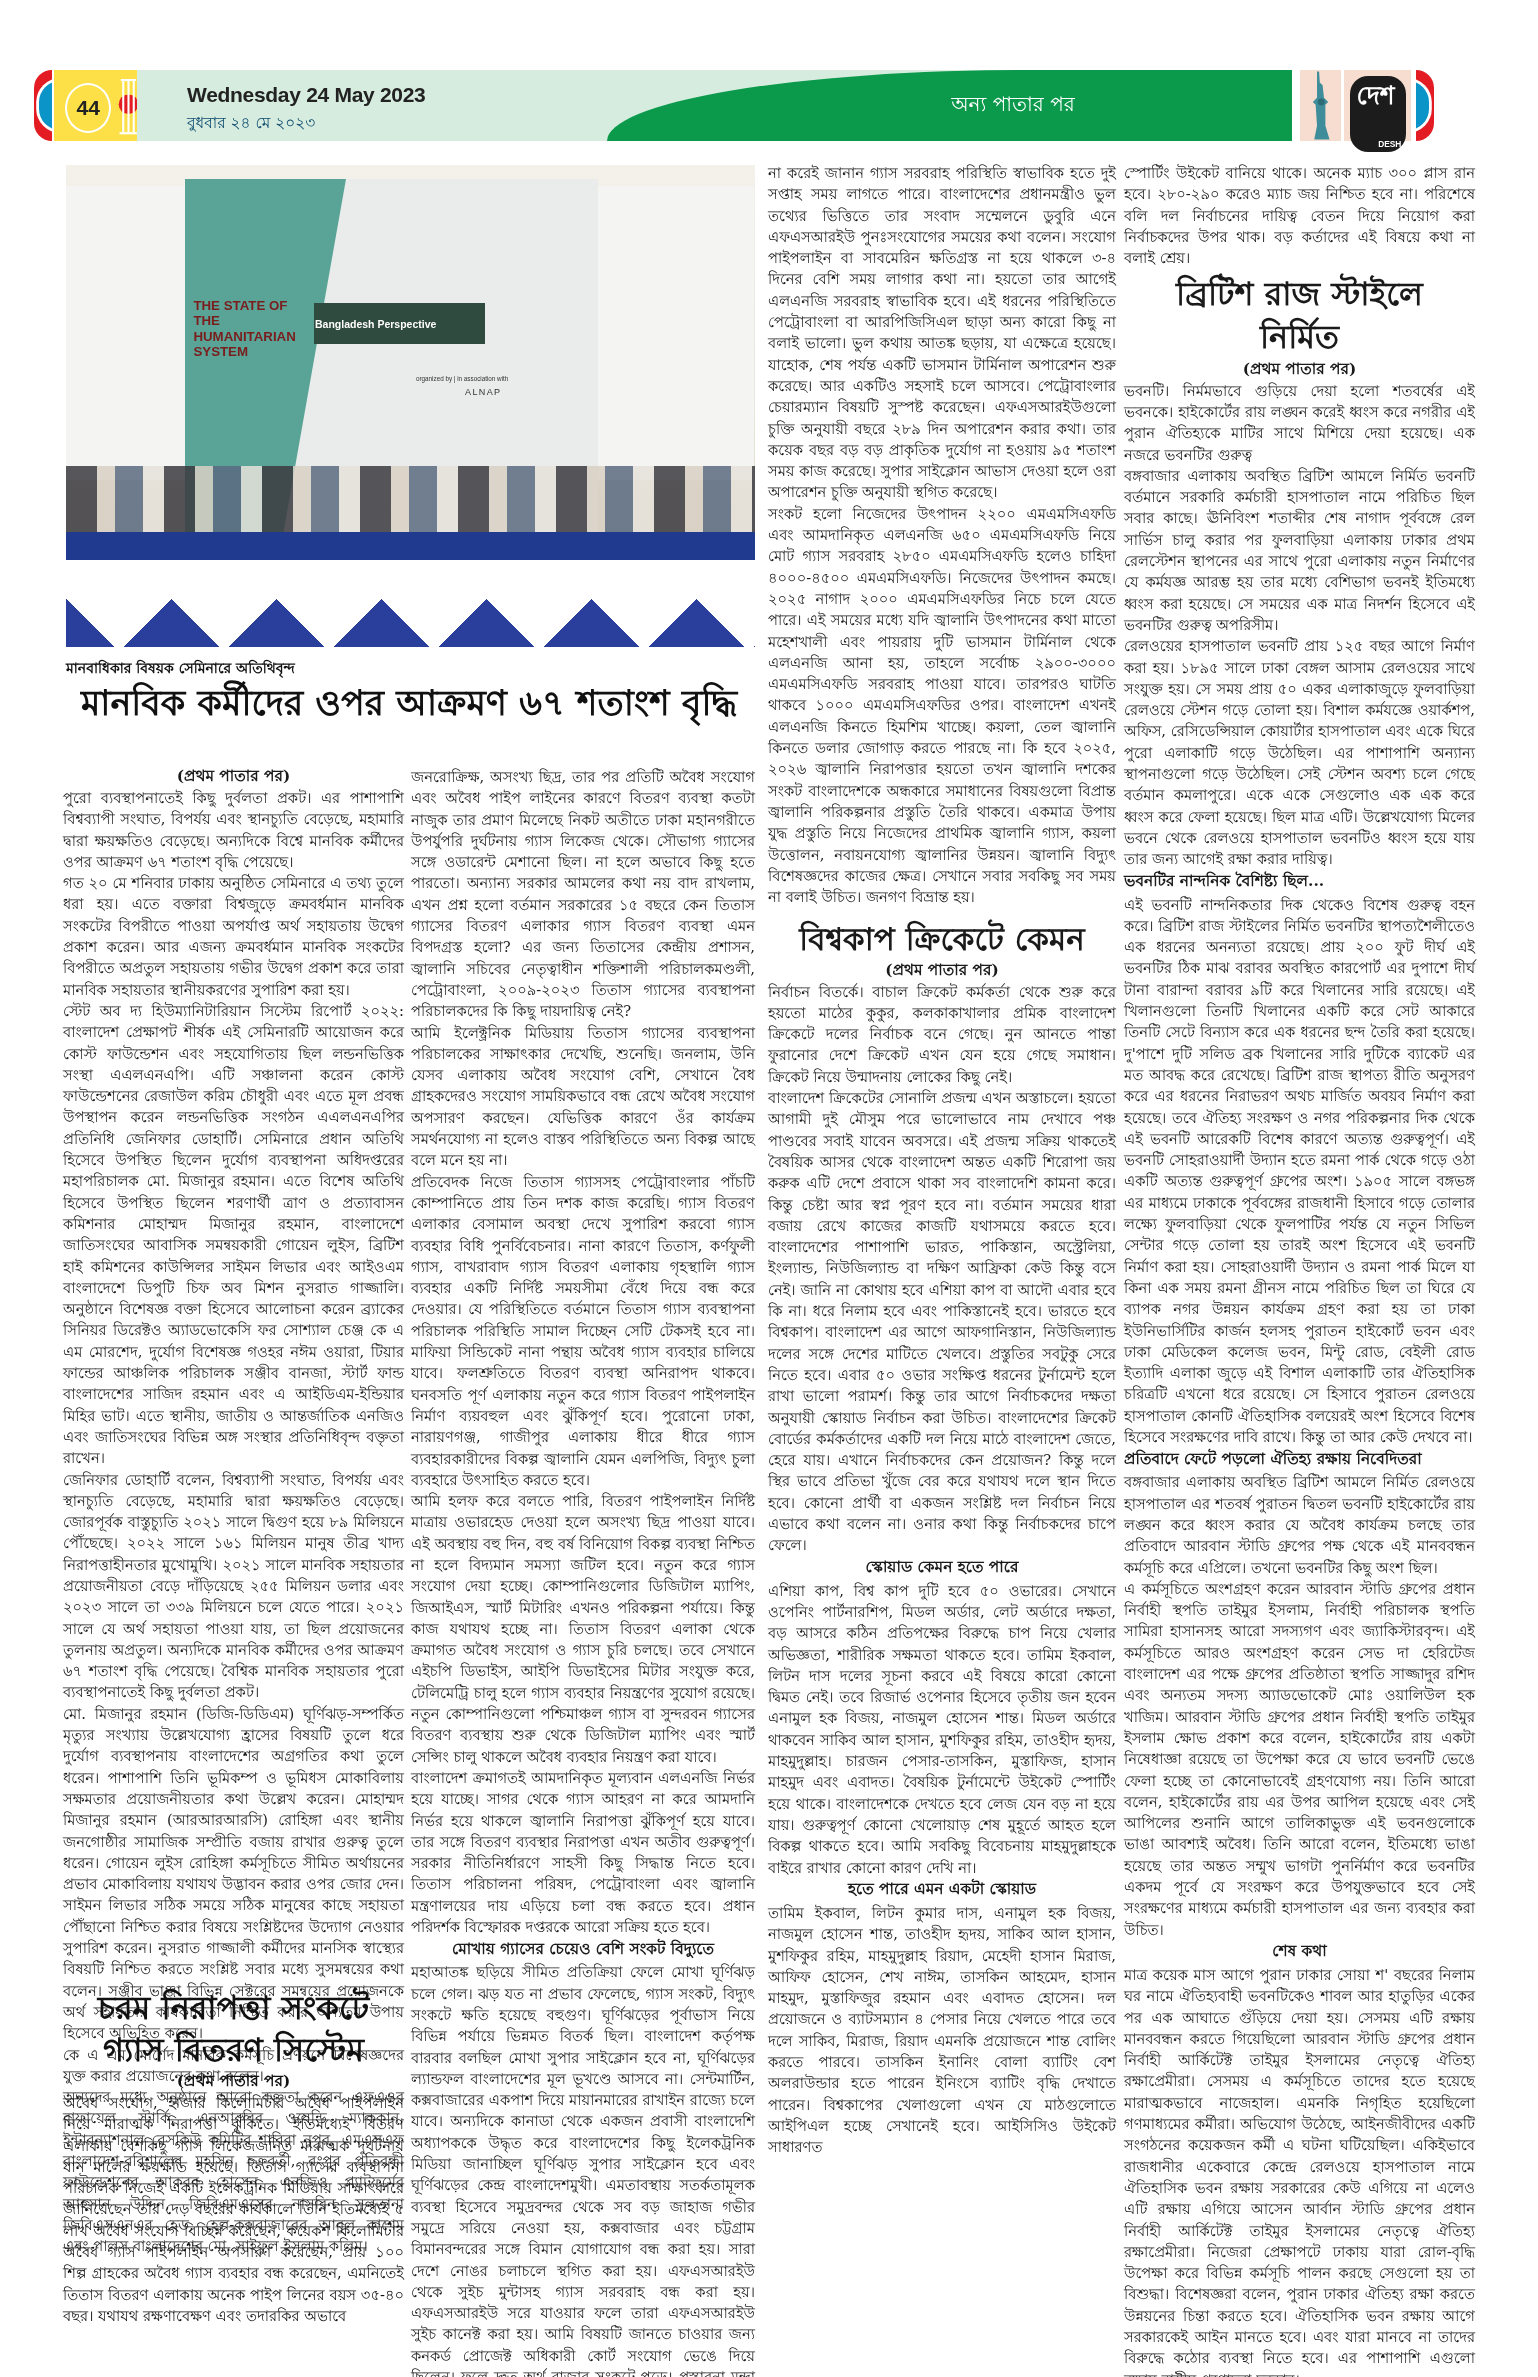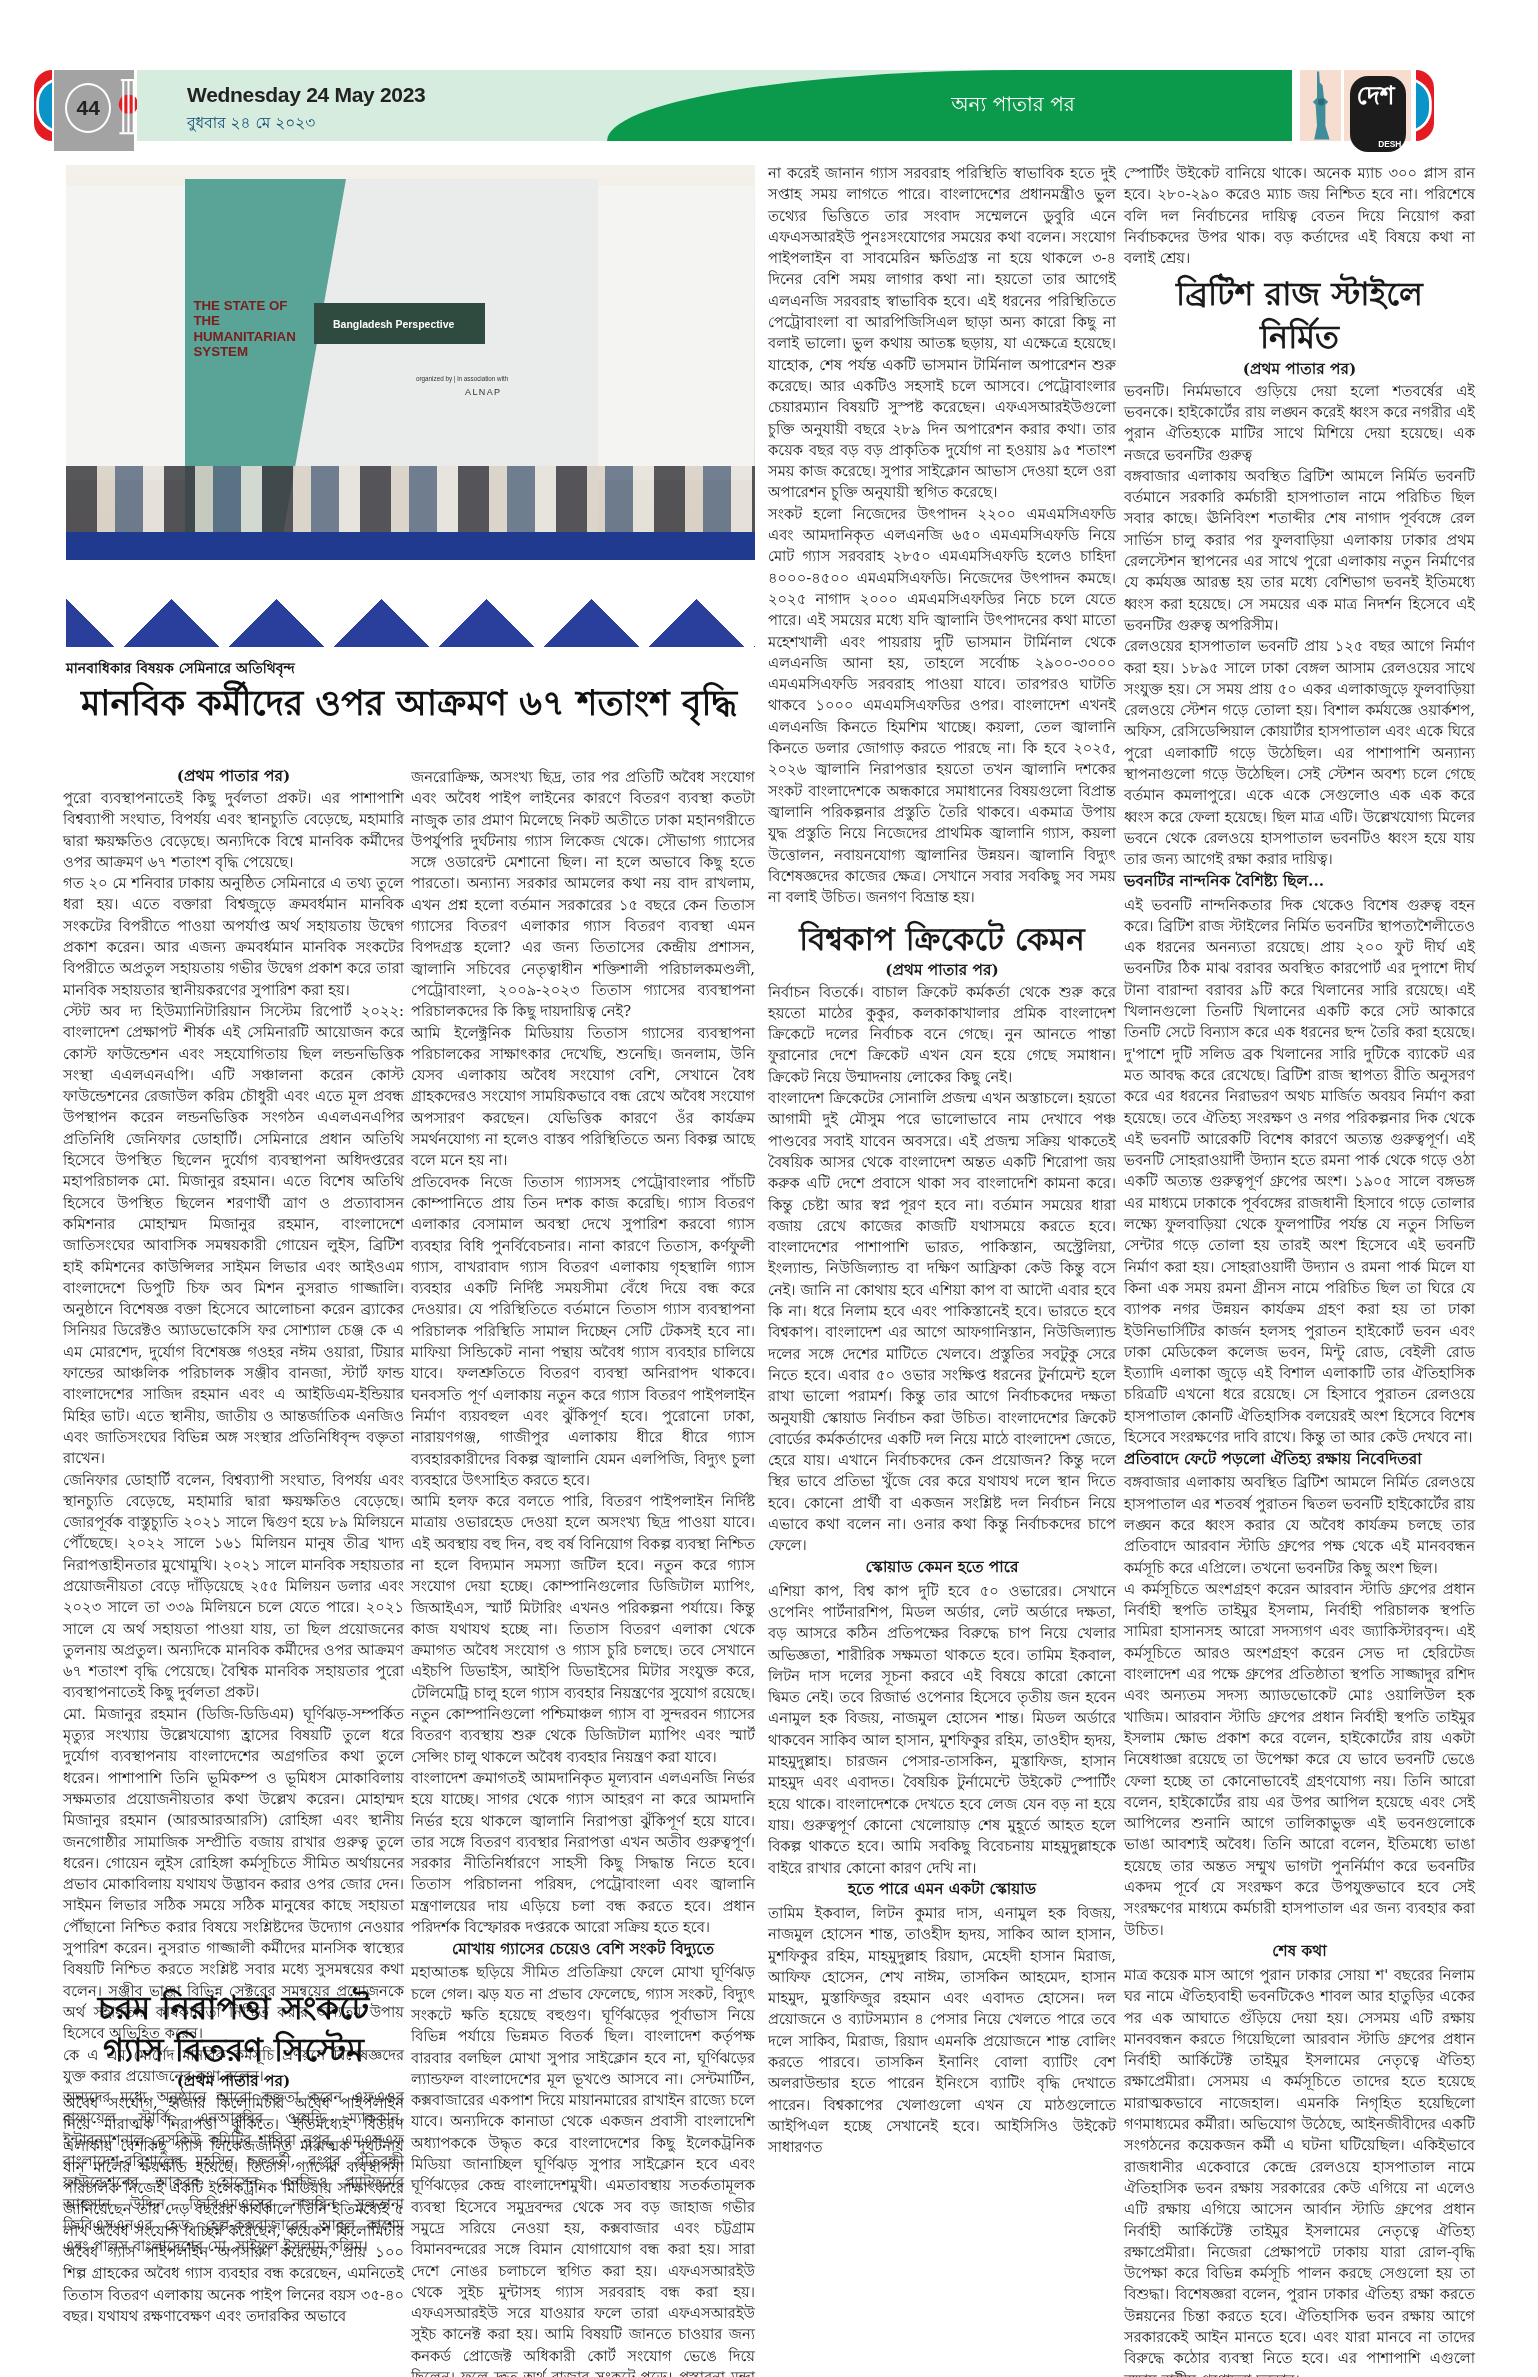--- a/index.html
+++ b/index.html
@@ -5,21 +5,21 @@
   html, body { margin: 0; padding: 0; background: #ffffff; }
   body { width: 1538px; height: 2377px; position: relative; overflow: hidden;
          font-family: "DejaVu Serif", serif; color: #1a1a1a; }
 
   
   .masthead { position: absolute; left: 34px; top: 70px; width: 1471px; height: 71px; }
   .ring-left { position: absolute; left: 0; top: 0; width: 18px; height: 71px;
                border-radius: 35px 0 0 35px; background: #e31b23; overflow: hidden; }
   .ring-left::after { content: ""; position: absolute; left: 4.9px; top: 11.2px; width: 21px; height: 49px;
                border-radius: 28px 0 0 28px; background: #0a94c8; box-shadow: 0 0 0 2.8px #fff; }
-  .page-box { position: absolute; left: 20px; top: 0; width: 80px; height: 81px; background: #a3a3a3; }
+  .page-box { position: absolute; left: 20px; top: 0; width: 80px; height: 71px; background: #fde047; padding-left: 16px; }
   .page-num { position: absolute; left: 11.2px; top: 12.6px; width: 42px; height: 46px; border: 2.1px solid #fff;
               border-radius: 50%; display: flex; align-items: center; justify-content: center;
               font-family: "Liberation Sans", sans-serif; font-weight: bold; font-size: 21px; color: #222; }
   .wicket-icon { position: absolute; left: 64px; top: 5.6px; width: 21px; height: 62px; }
   .date-box { position: absolute; left: 103px; top: 0; width: 909px; height: 71px; background: #d6ecdf; }
   .date-en { position: absolute; left: 50px; top: 12.6px; font-family: "Liberation Sans", sans-serif;
              font-weight: bold; font-size: 21px; color: #222; letter-spacing: -0.3px; }
   .date-bn { position: absolute; left: 50px; top: 41px; font-size: 15.4px; color: #0c4a6e; }
   .section-band { position: absolute; left: 573px; top: 0; width: 685px; height: 71px; background: #0b9a4c;
                   border-top-left-radius: 420px 71px; }
@@ -51,21 +51,21 @@
   .photo .screen-l { position: absolute; left: 0; top: 21px; width: 119px; height: 294px; background: #f4f4f2; }
   .photo .screen-r { position: absolute; left: 531px; top: 21px; width: 157px; height: 294px; background: #f4f4f2; }
   .photo .banner { position: absolute; left: 119px; top: 14px; width: 413px; height: 364px; background: #e9ecea; }
   .photo .banner-green { position: absolute; left: 0; top: 0; width: 161px; height: 364px; background: #5aa497;
            clip-path: polygon(0 0, 100% 0, 60% 100%, 0 100%); }
   .photo .banner-red { position: absolute; left: 122px; top: 45px; width: 241px; height: 77px; background: #d4222b;
            color: #fff; font-family: "Liberation Sans", sans-serif; font-weight: bold; font-size: 12.6px; line-height: 17px;
            padding: 14px 9.8px; box-sizing: border-box; }
   .photo .banner-dark { position: absolute; left: 129px; top: 124px; width: 171px; height: 41px; background: #2f4a3e;
            color: #fff; font-family: "Liberation Sans", sans-serif; font-weight: bold; font-size: 10.5px;
-           display: flex; align-items: center; padding-left: 19px; box-sizing: border-box; }
+           display: flex; align-items: center; padding-left: 1px; box-sizing: border-box; }
   .photo .banner-state { position: absolute; left: 8.4px; top: 119px; color: #7a1d1d; font-family: "Liberation Sans", sans-serif;
            font-weight: bold; font-size: 13.3px; line-height: 15.4px; }
   .photo .org { position: absolute; left: 231px; top: 196px; color: #333; font-family: "Liberation Sans", sans-serif; font-size: 6.3px; }
   .photo .alnap { position: absolute; left: 280px; top: 208px; color: #333; font-family: "Liberation Sans", sans-serif; font-size: 9px; letter-spacing: 1.4px; }
   .photo .people { position: absolute; left: 0; top: 301px; width: 689px; height: 70px;
            background: repeating-linear-gradient(90deg, #3b3a3f 0 31px, #d9d0c4 31px 49px, #5a6a80 49px 77px, #e6e2da 77px 98px); opacity: .85; }
   .photo .table { position: absolute; left: 0; top: 367px; width: 689px; height: 28px; background: #1f3a8f; }
   .photo .skirt { position: absolute; left: 0; top: 395px; width: 689px; height: 87px; background: #ffffff;
            background-image: linear-gradient(45deg, #2a3f9c 25%, transparent 25%), linear-gradient(-45deg, #2a3f9c 25%, transparent 25%);
            background-size: 105px 87px; background-position: 0 0; }

